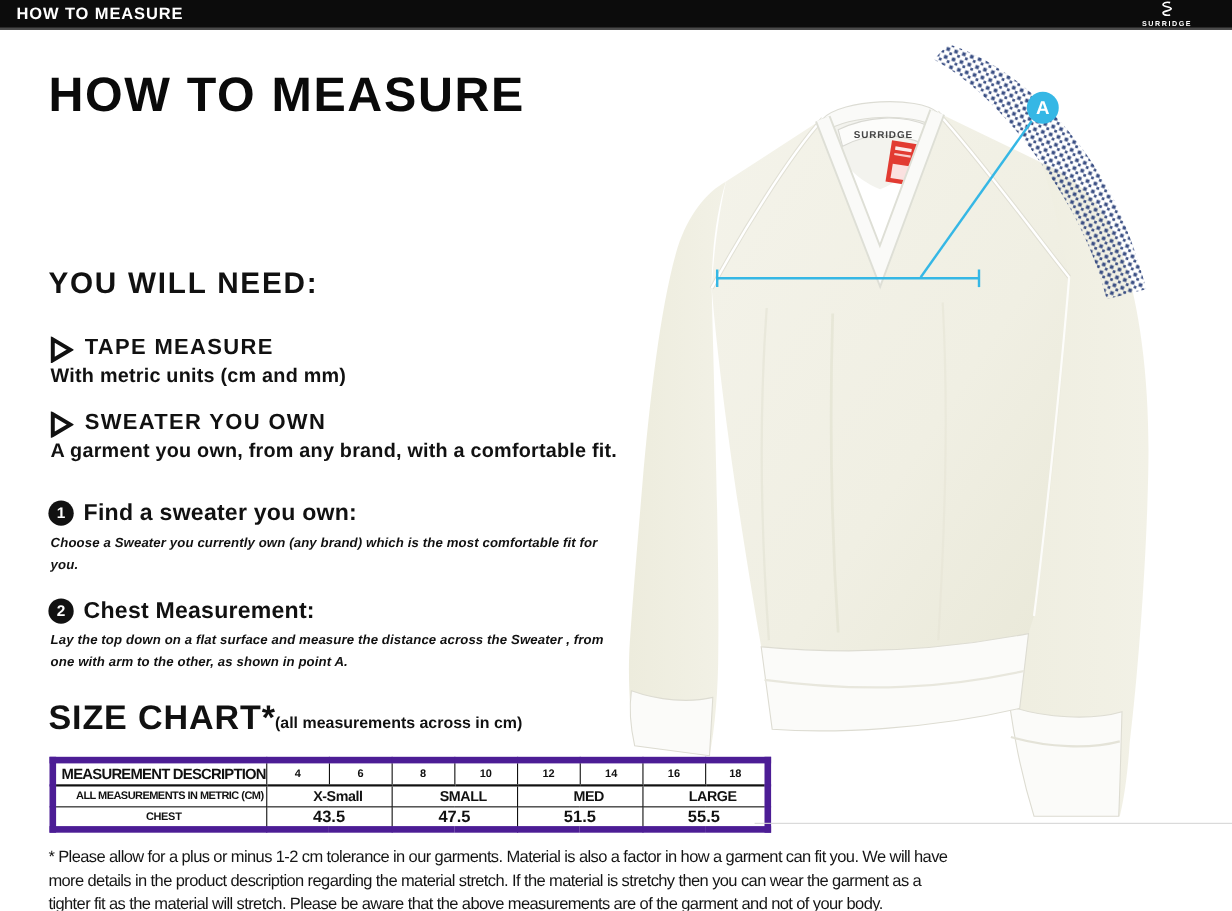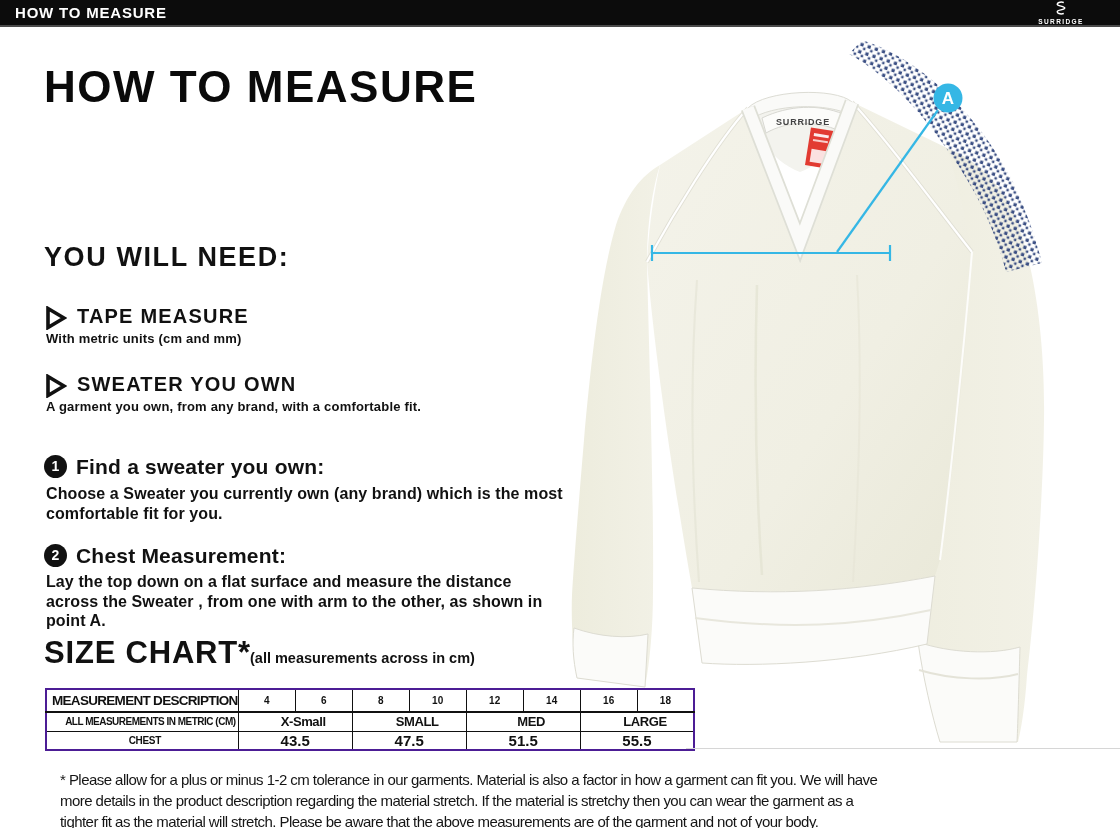--- a/index.html
+++ b/index.html
@@ -19,52 +19,52 @@
   .h1 { position:absolute; left:44px; top:62px; font-size:44px; font-weight:bold;
         letter-spacing:1.5px; color:#0a0a0a; }
   .note-box { position:absolute; left:45px; top:132px; width:463px; height:86px;
               border:2.5px solid #111; padding:12px 17px; }
   .note-box .txt { font-size:19.5px; font-weight:bold; line-height:29px; letter-spacing:.1px; }
 
   .ywn-title { position:absolute; left:44px; top:242px; font-size:27px; font-weight:bold; letter-spacing:1.6px; }
 
   .need-item .tri { position:absolute; width:22px; height:24px; }
   .need-label { position:absolute; font-size:20px; font-weight:bold; letter-spacing:1.2px; }
-  .need-desc  { position:absolute; font-size:13px; font-weight:bold; letter-spacing:.2px; }
+  .need-desc  { position:absolute; font-size:18px; font-weight:bold; letter-spacing:.2px; }
 
   .step-circle { position:absolute; width:23px; height:23px; border-radius:50%;
                  background:#111; color:#fff; font-size:14px; font-weight:bold;
                  text-align:center; line-height:23px; }
   .step-title { position:absolute; font-size:21px; font-weight:bold; letter-spacing:.2px; }
-  .step-desc  { position:absolute; width:522px; font-size:16px; font-weight:bold;
-                line-height:19.5px; letter-spacing:.1px; }
+  .step-desc  { position:absolute; width:522px; font-size:12px; font-weight:bold;
+                line-height:19.5px; letter-spacing:.1px;font-style:italic; }
 
   .sc-title { position:absolute; left:44px; top:635px; font-size:31px; font-weight:bold; letter-spacing:.8px; }
   .sc-sub   { position:absolute; left:250px; top:650px; font-size:14.5px; font-weight:bold; }
 
   
   table.size-chart { position:absolute; left:45px; top:688px; border-collapse:collapse;
-                     border:2px solid #4c1d95; table-layout:fixed; }
+                     border:6px solid #4c1d95; table-layout:fixed; }
   table.size-chart td { border:1.5px solid #111; text-align:center; vertical-align:middle;
                         overflow:hidden; white-space:nowrap; }
   td.c-desc { text-align:left; padding-left:5px; }
   tr.r1 td { height:23px; border-bottom-width:2px; }
   tr.r2 td { height:19px;padding-left:16px; }
   tr.r3 td { height:16px; }
   .t-desc1 { font-size:13.5px; font-weight:bold; letter-spacing:-.7px; }
   .t-num   { font-size:10px;  font-weight:bold; }
   .t-desc2 { font-size:10px;  font-weight:bold; letter-spacing:-.5px; }
   .t-group { font-size:13px;  font-weight:bold; letter-spacing:-.4px; }
   .t-chest { font-size:10px;  font-weight:bold; letter-spacing:-.3px; }
   .t-val   { font-size:15px;  font-weight:bold; }
 
   
   .footnote { position:absolute; left:44px; top:769px; }
   .footnote div { font-size:15px; letter-spacing:-.55px; line-height:21px;
-                  white-space:nowrap; color:#151515;margin-left:16px; }
+                  white-space:nowrap; color:#151515; }
 
   .faint-line { position:absolute; left:686px; top:748px; width:434px; height:1px; background:#d6d6d6; }
 
   
   .sweater { position:absolute; left:557px; top:30px; width:563px; height:727px; }
 </style>
 </head>
 <body>
 
 <div class="page">

